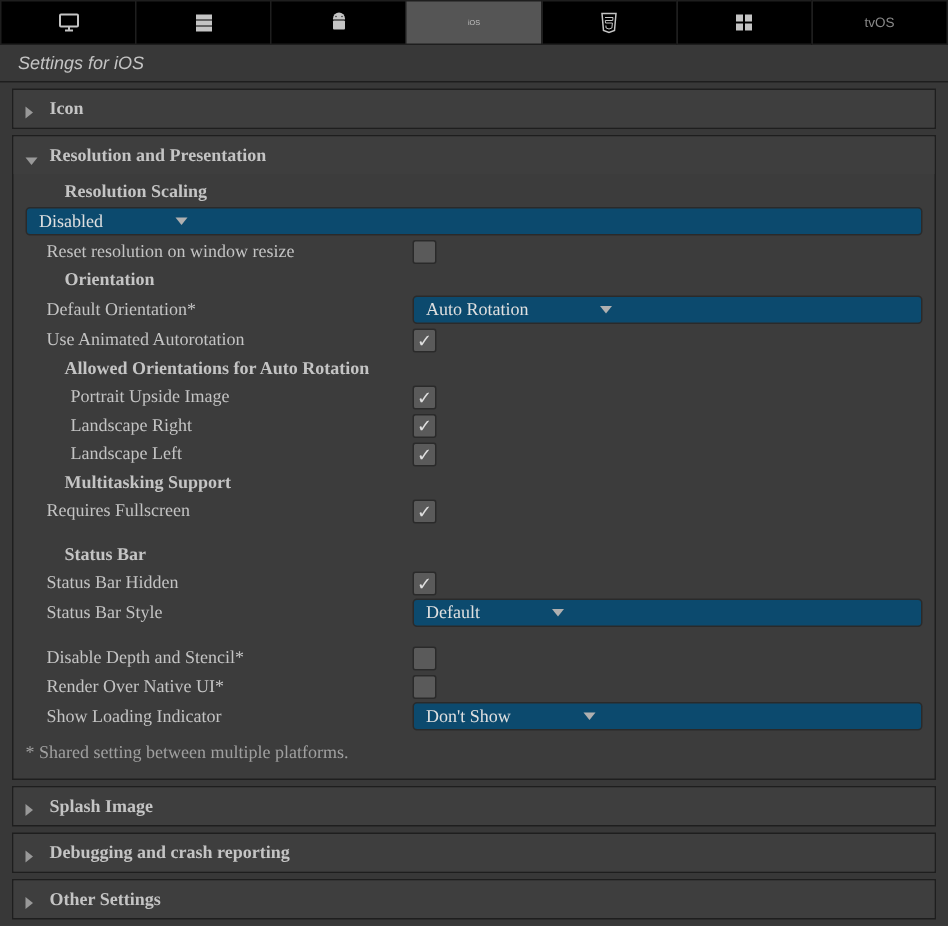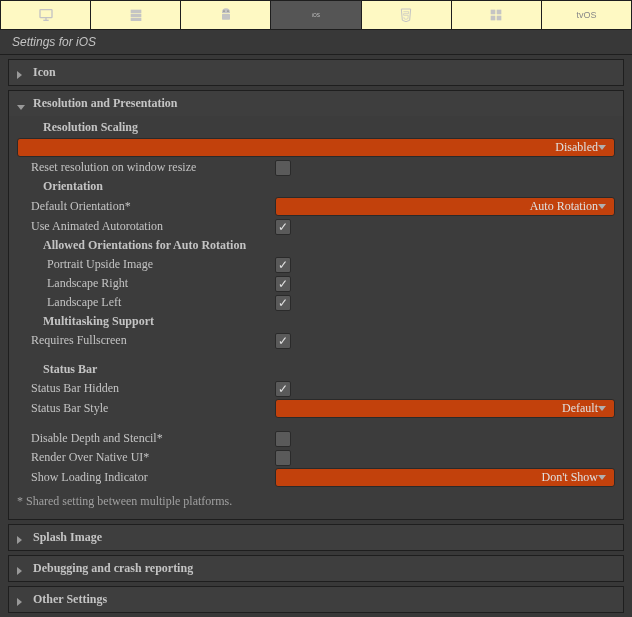--- a/index.html
+++ b/index.html
@@ -17,21 +17,21 @@
   height: 30px;
   background: #383838;
 }
 .tab {
   flex: 1;
   display: flex;
   align-items: center;
   justify-content: center;
   border: 1px solid #1e1e1e;
   border-right: none;
-  background: #fef9c3;
+  background: #000000;
   cursor: pointer;
 }
 .tab:last-child { border-right: 1px solid #1e1e1e; }
 .tab.active { background: #555555; }
 .tab svg { width: 16px; height: 16px; fill: #c4c4c4; }
 .tab .tvos-text { font-size: 9px; color: #888; }
 
 .title-bar {
   padding: 5px 12px;
   color: #c4c4c4;
@@ -97,30 +97,31 @@
 }
 .row .label {
   width: 258px;
   padding-left: 14px;
   color: #c4c4c4;
 }
 .row .label.indent2 { padding-left: 30px; }
 .row .control { flex: 1; }
 
 .dropdown {
-  background: #c2410c;
+  background: #0c4a6e;
   border: 1px solid #2a2a2a;
   border-radius: 3px;
   padding: 1px 8px;
   display: flex;
-  justify-content: flex-end;
+  justify-content: flex-start;
   align-items: center;
   min-height: 18px;
   cursor: pointer;
   color: #e0e0e0;
+  gap: 48px;
 }
 .dropdown .dd-arrow {
   width: 0; height: 0;
   border-left: 4px solid transparent;
   border-right: 4px solid transparent;
   border-top: 5px solid #b0b0b0;
 }
 
 .checkbox {
   width: 16px;

